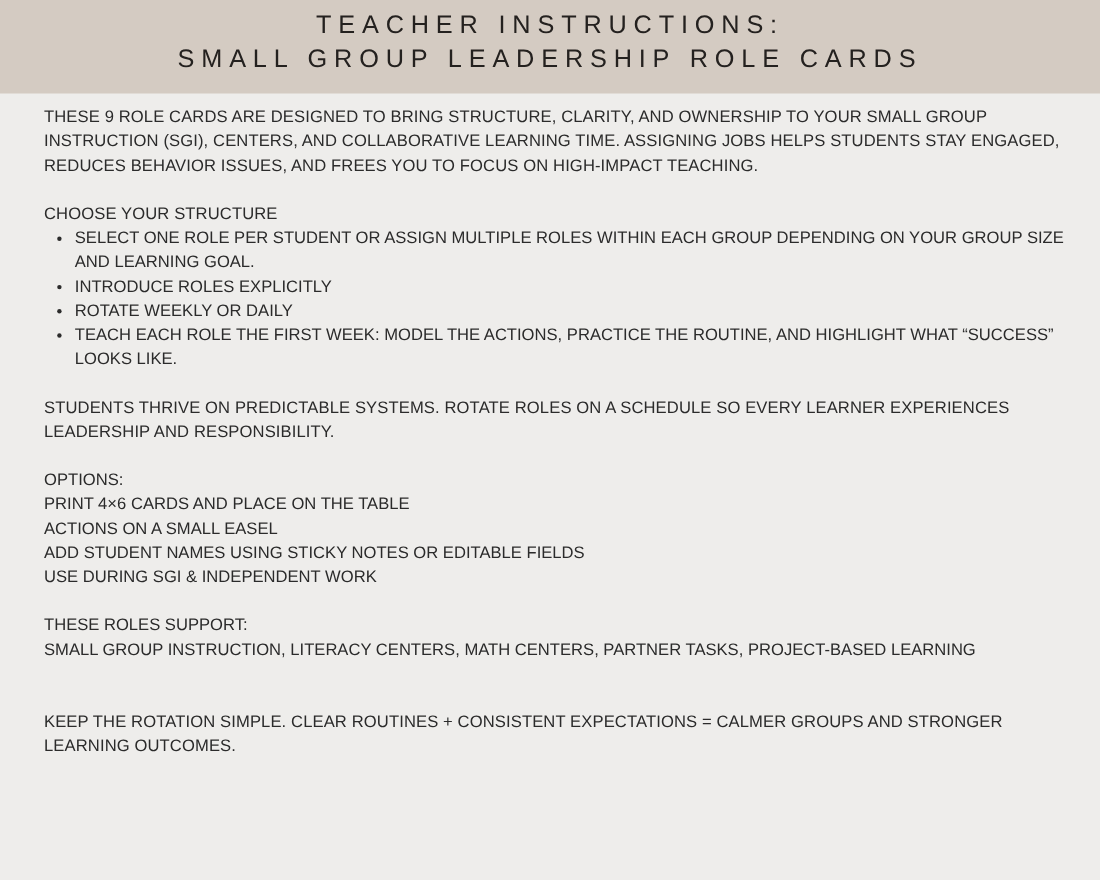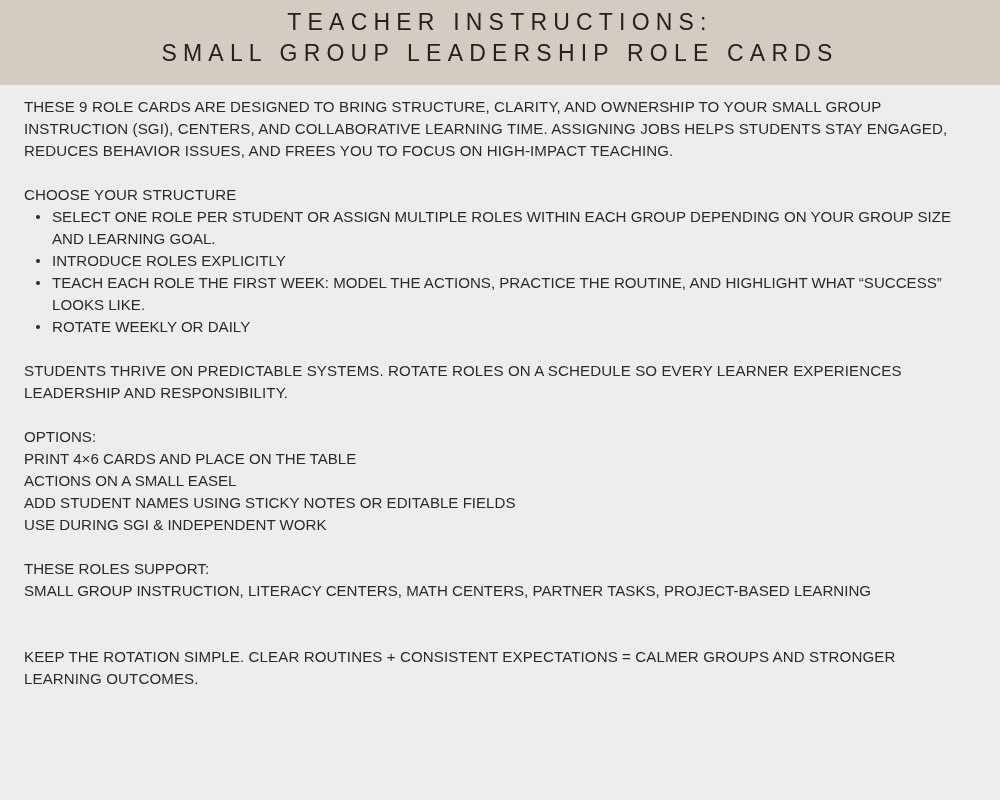--- a/index.html
+++ b/index.html
@@ -26,21 +26,21 @@
   .title-line {
     font-size: 23px;
     font-weight: 300;
     letter-spacing: 6.2px;
     line-height: 31px;
     color: #24211f;
     white-space: nowrap;
   }
 
   .body-area {
-    padding: 11px 22px 0 24px;
+    padding: 11px 22px 0 40px;
   }
 
   .para {
     font-size: 15.1px;
     line-height: 22px;
     letter-spacing: 0.1px;
     margin: 0;
     max-width: 950px;
   }
   .para.wide { max-width: 960px; }
@@ -87,22 +87,22 @@
 
   <p class="para wide">THESE 9 ROLE CARDS ARE DESIGNED TO BRING STRUCTURE, CLARITY, AND OWNERSHIP TO YOUR SMALL GROUP INSTRUCTION (SGI), CENTERS, AND COLLABORATIVE LEARNING TIME. ASSIGNING JOBS HELPS STUDENTS STAY ENGAGED, REDUCES BEHAVIOR ISSUES, AND FREES YOU TO FOCUS ON HIGH-IMPACT TEACHING.</p>
 
   <div class="spacer"></div>
 
   <p class="para">CHOOSE YOUR STRUCTURE</p>
 
   <ul class="bullets">
     <li> SELECT ONE ROLE PER STUDENT OR ASSIGN MULTIPLE ROLES WITHIN EACH GROUP DEPENDING ON YOUR GROUP SIZE AND LEARNING GOAL.</li>
     <li>INTRODUCE ROLES EXPLICITLY</li>
+    <li>ROTATE WEEKLY OR DAILY</li>
     <li> TEACH EACH ROLE THE FIRST WEEK: MODEL THE ACTIONS, PRACTICE THE ROUTINE, AND HIGHLIGHT WHAT “SUCCESS” LOOKS LIKE.</li>
-    <li>ROTATE WEEKLY OR DAILY</li>
   </ul>
 
   <div class="spacer"></div>
 
   <p class="para">STUDENTS THRIVE ON PREDICTABLE SYSTEMS. ROTATE ROLES ON A SCHEDULE SO EVERY LEARNER EXPERIENCES LEADERSHIP AND RESPONSIBILITY.</p>
 
   <div class="spacer"></div>
 
   <div class="lines">
     <div class="line"> OPTIONS:</div>

